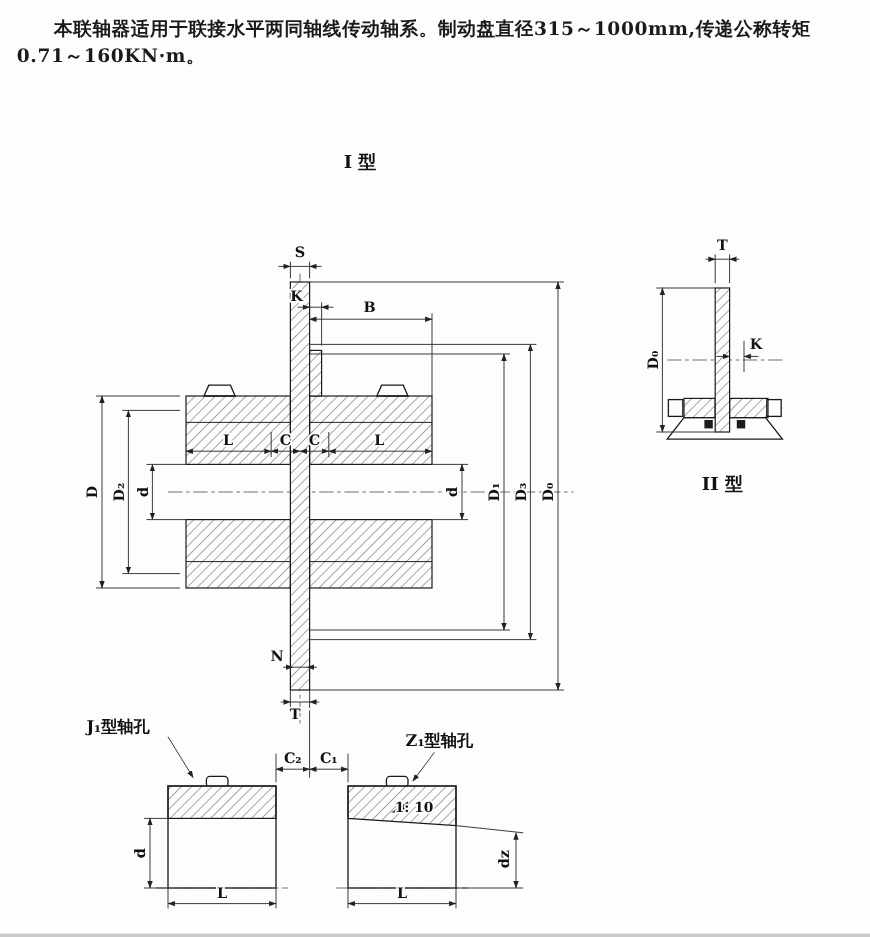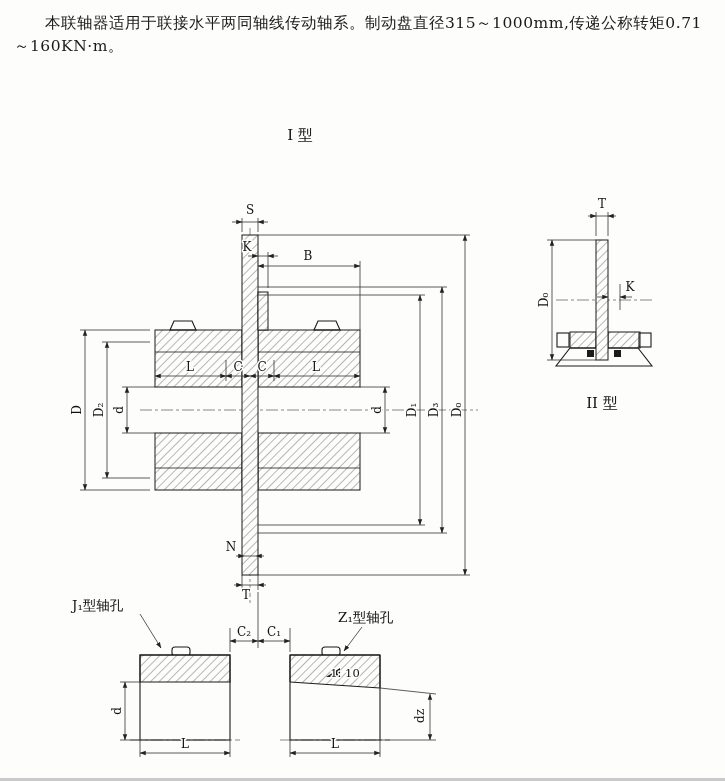--- a/index.html
+++ b/index.html
@@ -2,20 +2,21 @@
 <html><head>
 <meta charset="utf-8">
 <style>
   * { margin:0; padding:0; box-sizing:border-box; }
   html,body { background:#ffffff; }
   body { font-family:"DejaVu Serif","DejaVu Sans",serif; }
   .page {
     position:relative; width:725px; height:781px;
     background:#fdfdfc; overflow:hidden;
     border-bottom:3px solid #c9c9c9;
+    font-weight:bold;
   }
   .intro {
     position:absolute; top:12px; left:14px; width:700px;
     font-size:15.5px; line-height:1.5; color:#1a1a1a;
     text-indent:2em; letter-spacing:0.5px;
   }
   svg.drawing { position:absolute; top:0; left:0; }
   
   .ol { fill:none; stroke:#1b1b1b; stroke-width:1.1; }
   .th { stroke:#1b1b1b; stroke-width:0.8; fill:none; }

